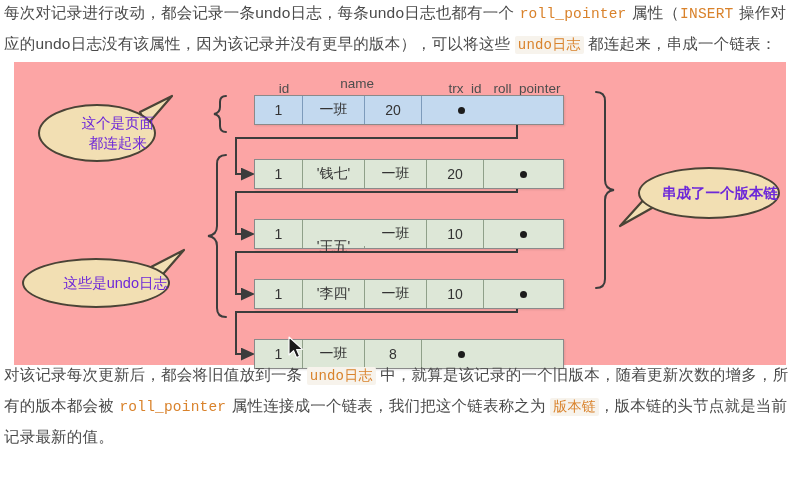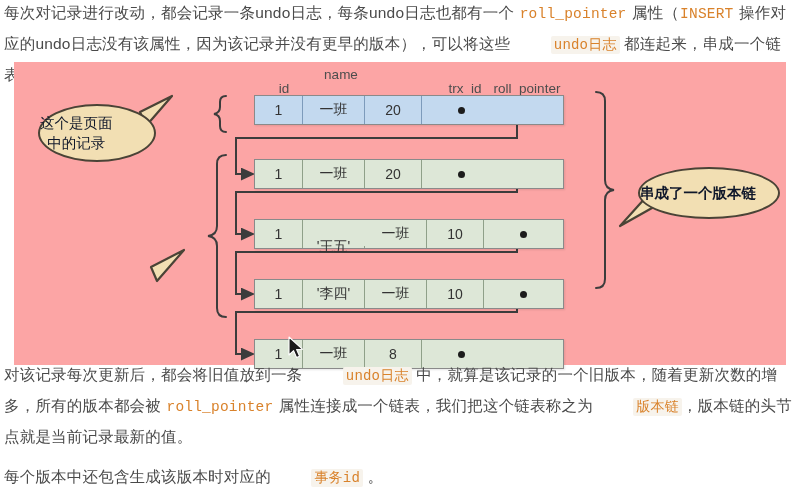--- a/index.html
+++ b/index.html
@@ -33,21 +33,20 @@
     font-size: 14.5px;
     padding: 0 1px;
   }
   code.kwbg {
     font-family: "Liberation Mono", "DejaVu Sans Mono", monospace;
     color: #d9822b;
     background: #f7f3ec;
     font-size: 14px;
     padding: 1px 3px;
     border-radius: 2px;
-    margin-left: 36px;
   }
 
   
   .diagram {
     position: absolute;
     left: 14px; top: 62px;
     width: 772px; height: 303px;
     background: #fca5a5;
   }
 
@@ -95,45 +94,45 @@
   .conn { position: absolute; left: 0; top: 0; pointer-events: none; }
 
   
   .bubble {
     position: absolute;
     background: #f2dfb3;
     border: 2.2px solid #4a4336;
     border-radius: 50%;
     display: flex;
     align-items: center;
-    justify-content: flex-start;
+    justify-content: flex-end;
     text-align: center;
     font-size: 14.5px;
-    color: #0f172a;
+    color: #6d28d9;
     line-height: 20px;
     box-sizing: border-box;
   }
   .bubble-a { left: 38px;  top: 104px; width: 118px; height: 58px; }
   .bubble-b { left: 22px;  top: 258px; width: 148px; height: 50px; }
   .bubble-c { left: 638px; top: 167px; width: 142px; height: 52px; font-weight: bold; }
 
   
   .cursor { position: absolute; left: 288px; top: 336px; }
 </style>
 </head>
 <body>
 
 <div class="page">
 
   <div class="para p-top"><span>每次对记录进行改动，都会记录一条undo日志，每条undo日志也都有一个 </span><code class="kw">roll_pointer</code><span> 属性（</span><code class="kw">INSERT</code><span> 操作对应的undo日志没有该属性，因为该记录并没有更早的版本），可以将这些 </span><code class="kwbg">undo日志</code><span> 都连起来，串成一个链表：</span></div>
 
   <div class="diagram">
 
     <div class="colhead" style="left:246px; top:19px; width:48px;">id</div>
-    <div class="colhead" style="left:294px; top:5px; width:66px;">name</div>
+    <div class="colhead" style="left:294px; top:14px; width:66px;text-align:right;">name</div>
     <div class="colhead" style="left:360px; top:34px; width:62px;">class</div>
     <div class="colhead" style="left:422px; top:19px; width:58px;">trx_id</div>
     <div class="colhead" style="left:466px; top:19px; width:94px;">roll_pointer</div>
 
     <svg class="conn" width="772" height="303" viewBox="0 0 772 303">
 
       <path d="M 212 34 q -6 0 -6 6 l 0 5 q 0 6 -6 7 q 6 1 6 7 l 0 5 q 0 6 6 6" fill="none" stroke="#3c3c3c" stroke-width="2" stroke-linecap="round"></path>
 
       <path d="M 212 93 q -9 0 -9 9 l 0 62 q 0 9 -9 10 q 9 1 9 10 l 0 62 q 0 9 9 9" fill="none" stroke="#3c3c3c" stroke-width="2" stroke-linecap="round"></path>
 
@@ -158,20 +157,21 @@
       <div class="cell" style="width:48px;">1</div>
       <div class="cell" style="width:62px;">一班</div>
       <div class="cell" style="width:57px;">20</div>
       <div class="cell" style="width:79px;">
           <span class="dot"></span>
         </div>
     </div>
 
     <div class="row row-green" style="left:240px; top:97px; width:310px;">
       <div class="cell" style="width:48px;">1</div>
+      <div class="cell" style="width:62px;">'钱七'</div>
       <div class="cell" style="width:62px;">一班</div>
       <div class="cell" style="width:57px;">20</div>
       <div class="cell" style="width:79px;">
           <span class="dot"></span>
         </div>
     </div>
 
     <div class="row row-green" style="left:240px; top:157px; width:310px;">
       <div class="cell" style="width:48px;">1</div>
       <div class="cell" style="width:62px;margin-top:26px;">'王五'</div>
@@ -205,30 +205,32 @@
 
   <svg style="position:absolute;left:0;top:0;width:800px;height:494px;pointer-events:none;">
     <path d="M 140 112 L 172 96 L 146 126 z" fill="#f2dfb3" stroke="#4a4336" stroke-width="2.2" stroke-linejoin="round"></path>
     <path d="M 151 267 L 184 250 L 157 281 z" fill="#f2dfb3" stroke="#4a4336" stroke-width="2.2" stroke-linejoin="round"></path>
     <path d="M 652 208 L 620 226 L 647 196 z" fill="#f2dfb3" stroke="#4a4336" stroke-width="2.2" stroke-linejoin="round"></path>
   </svg>
 
   <div class="bubble bubble-a">
     <div>
       <div>这个是页面</div>
-      <div>中的记录</div>
-    </div>
-  </div>
-
+      <div>都连起来</div>
+    </div>
+  </div>
+
+  <div class="bubble bubble-b">
+    <span>这些是undo日志</span>
+  </div>
 
   <div class="bubble bubble-c">
     <span>串成了一个版本链</span>
   </div>
 
   <svg class="cursor" width="18" height="25" viewBox="0 0 18 25">
     <path d="M 1 1 L 1 19 L 5.6 14.7 L 8.6 21.6 L 11.6 20.3 L 8.6 13.6 L 14.6 13.3 z" fill="#1a1a1a" stroke="#ffffff" stroke-width="1.1" stroke-linejoin="round"></path>
   </svg>
 
   <div class="para p-mid"><span>对该记录每次更新后，都会将旧值放到一条 </span><code class="kwbg">undo日志</code><span> 中，就算是该记录的一个旧版本，随着更新次数的增多，所有的版本都会被 </span><code class="kw">roll_pointer</code><span> 属性连接成一个链表，我们把这个链表称之为 </span><code class="kwbg">版本链</code><span>，版本链的头节点就是当前记录最新的值。</span></div>
 
-  <div class="para p-bot"><span>每个版本中还包含生成该版本时对应的 </span><code class="kwbg">事务id</code><span> 。</span></div>
 
 </div>
 
 </body></html>

